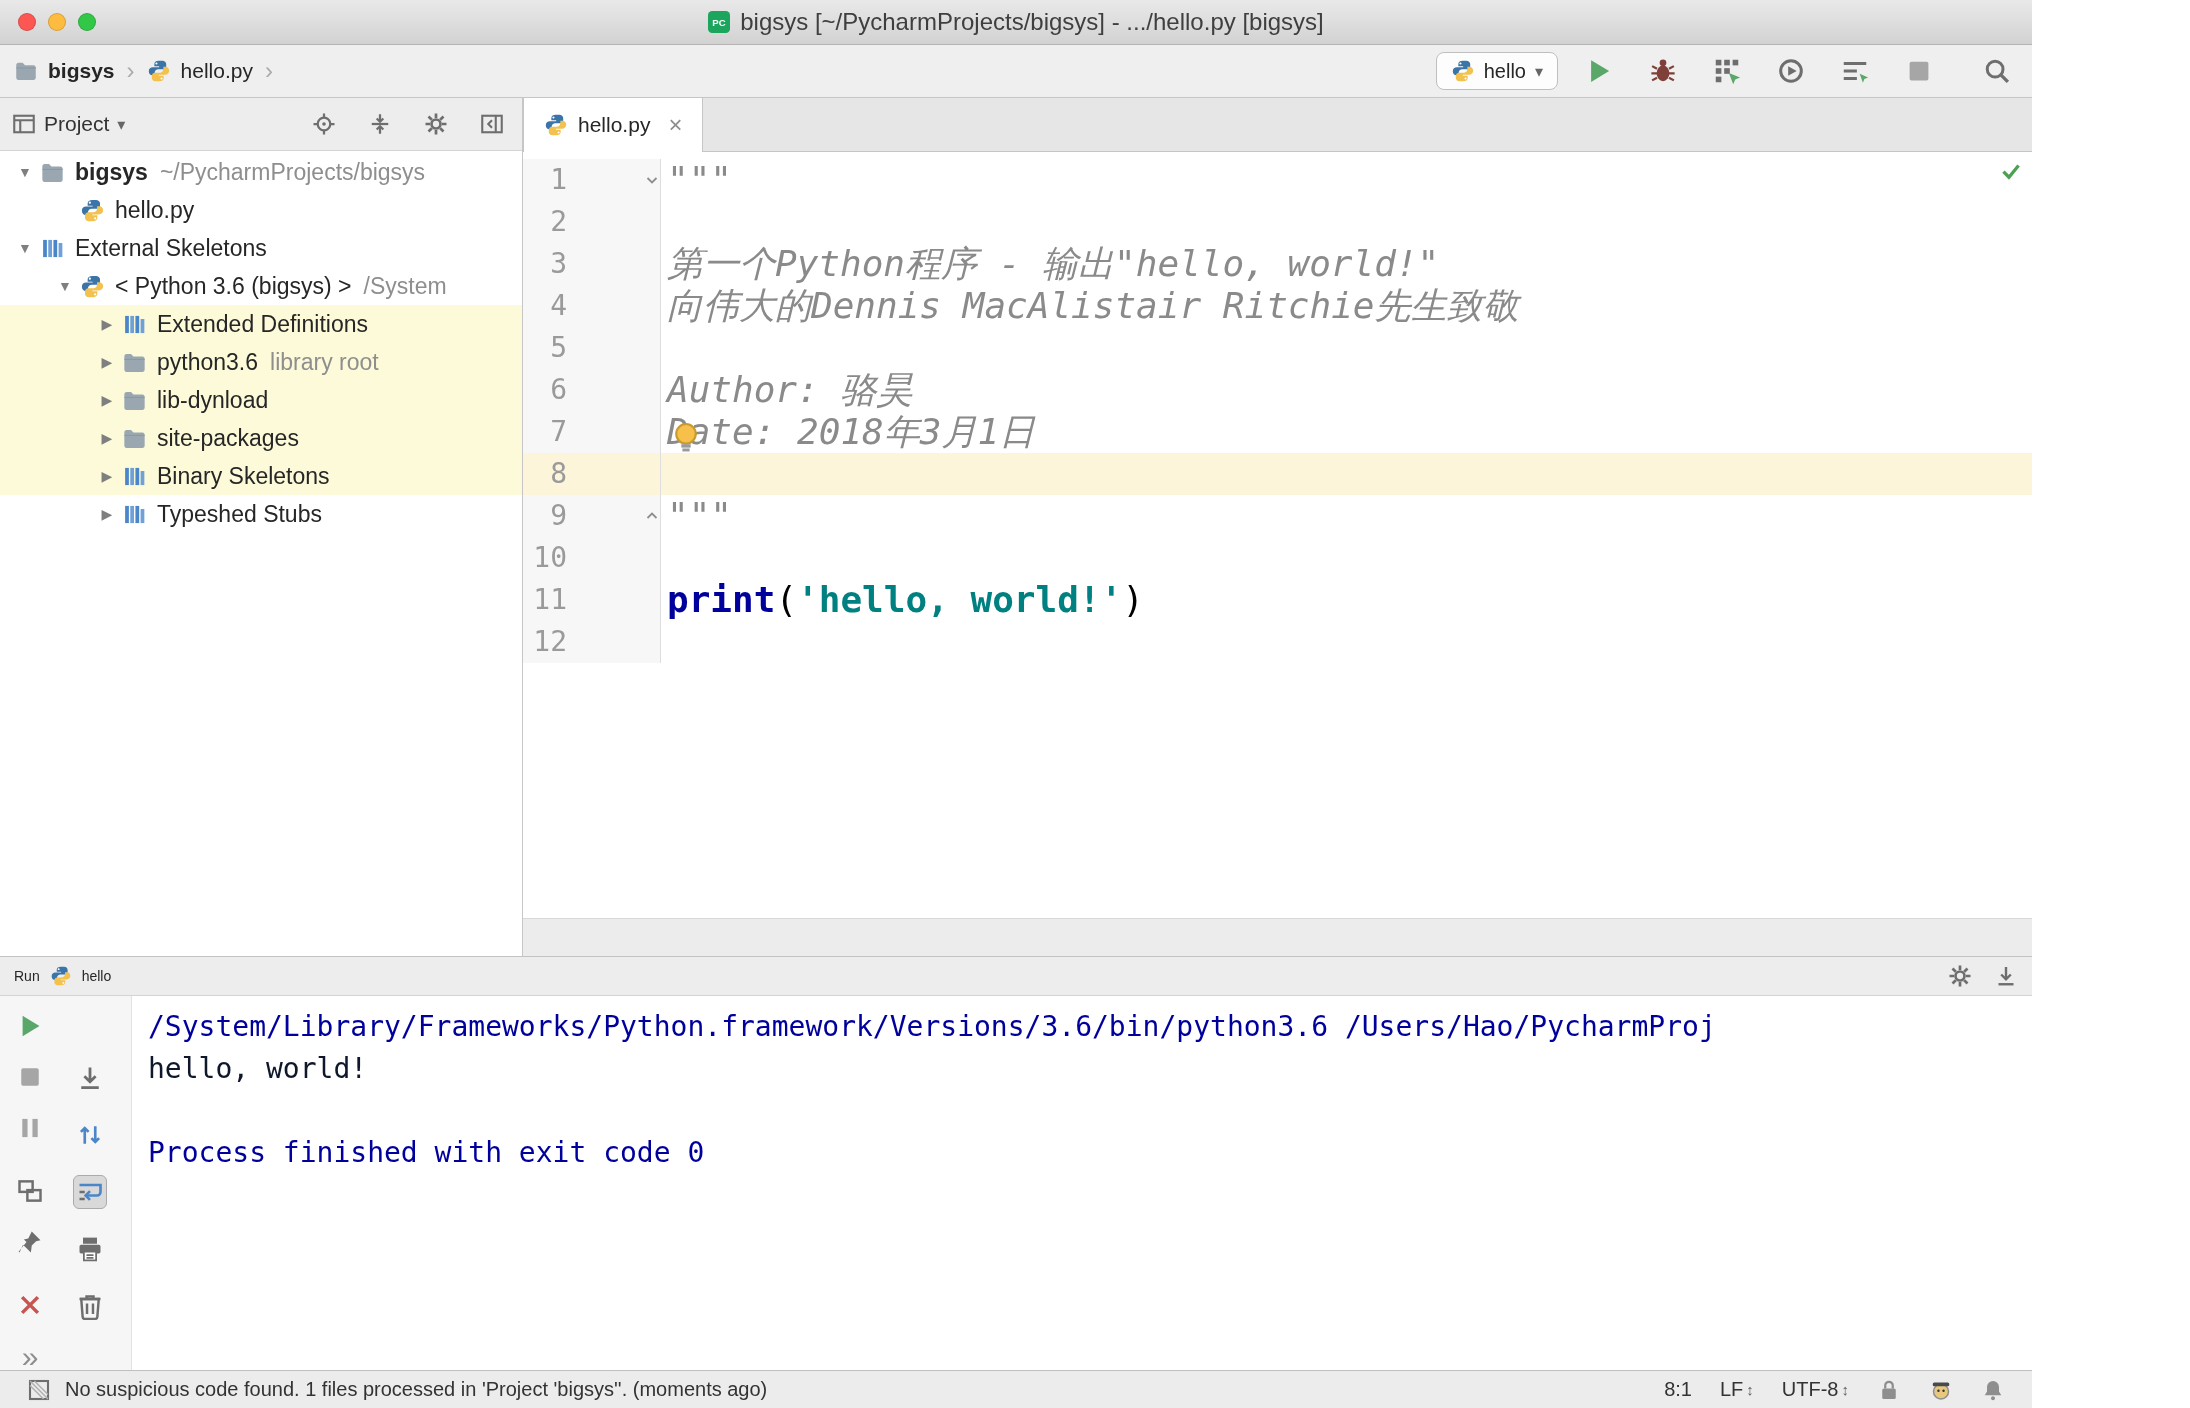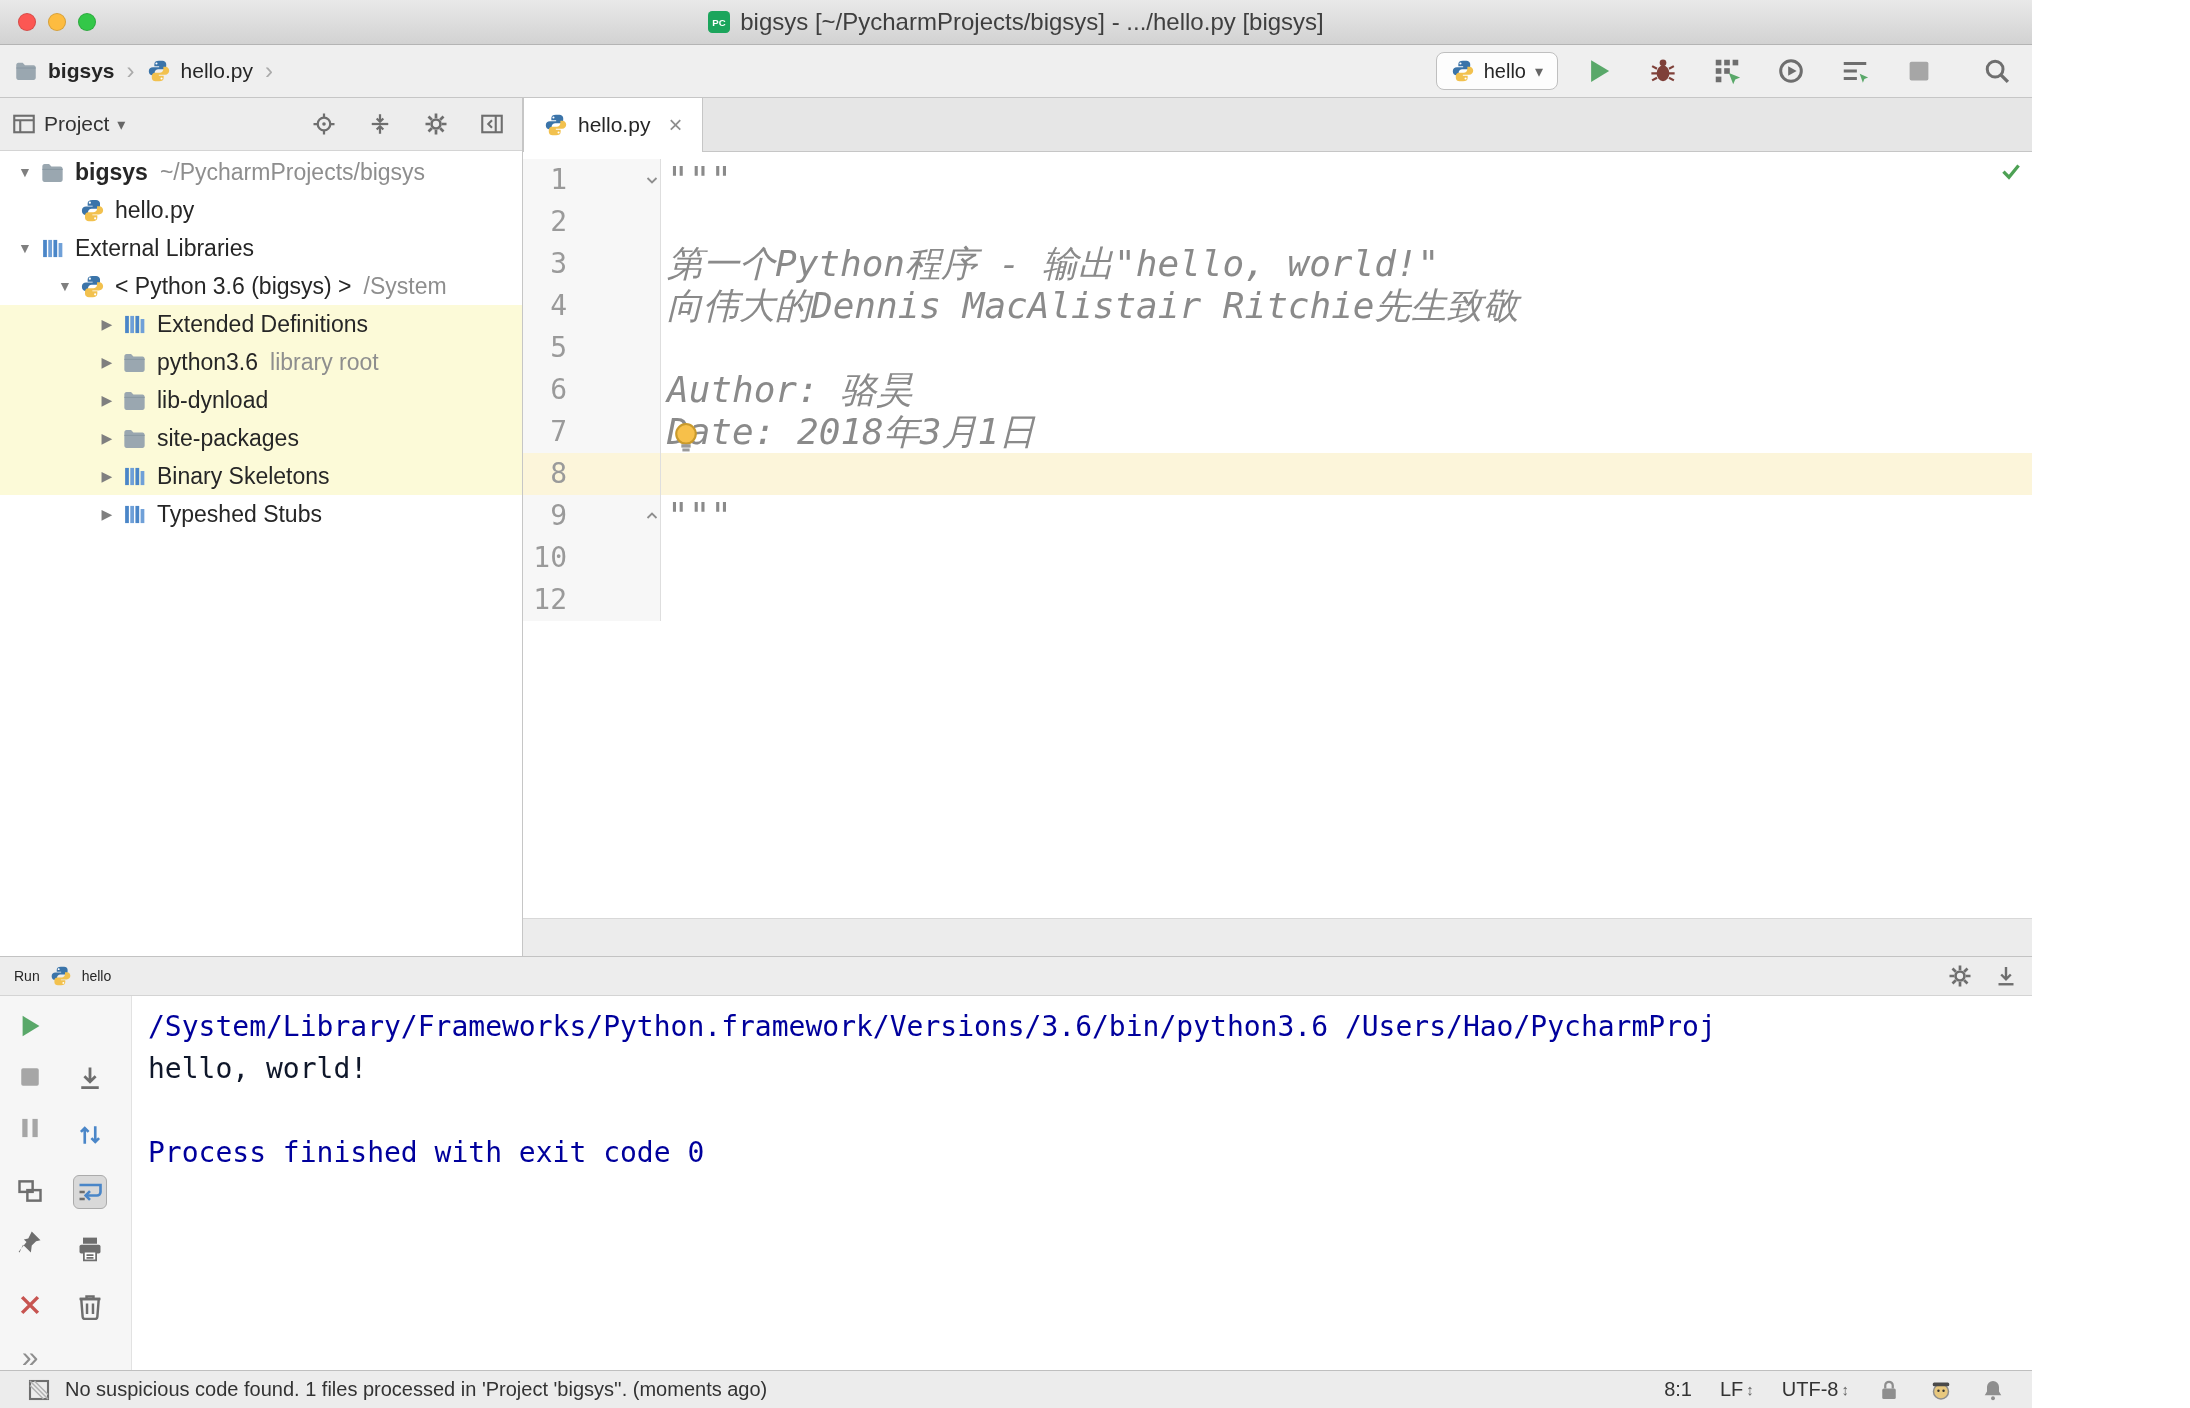--- a/index.html
+++ b/index.html
@@ -278,21 +278,21 @@
           <div class="tree-row" style="padding-left: 10px;">
             <span class="tree-arrow">▼</span>
             <span class="icon sz25 tree-icon">
               <svg viewBox="0 0 16 16">
                 <rect x="2" y="2.5" width="2.4" height="11" fill="#4A86C8"></rect>
                 <rect x="5.3" y="2.5" width="2.4" height="11" fill="#6FA0D8"></rect>
                 <rect x="8.6" y="2.5" width="2.4" height="11" fill="#4A86C8"></rect>
                 <rect x="11.9" y="4.5" width="2.4" height="9" fill="#6FA0D8"></rect>
               </svg>
             </span>
-            <span class="tree-label">External Libraries</span>
+            <span class="tree-label">External Skeletons</span>
           </div>
           <div class="tree-row" style="padding-left: 50px;">
             <span class="tree-arrow">▼</span>
             <span class="icon sz25 tree-icon">
               <svg viewBox="0 0 16 16">
                 <path d="M7.9 1.2c-1.9 0-3 .8-3 2.2v1.5h3.2v.6H3.9c-1.5 0-2.7 1-2.7 2.6 0 1.6 1 2.7 2.5 2.7h1.4V9.2c0-1.3 1.1-2.3 2.4-2.3h3.3c1.1 0 2-.9 2-2.1V3.4c0-1.3-1.2-2.2-2.5-2.2H7.9z" fill="#3B74A9"></path>
                 <path d="M8.1 14.8c1.9 0 3-.8 3-2.2v-1.5H7.9v-.6h4.2c1.5 0 2.7-1 2.7-2.6 0-1.6-1-2.7-2.5-2.7h-1.4v1.6c0 1.3-1.1 2.3-2.4 2.3H5.2c-1.1 0-2 .9-2 2.1v1.4c0 1.3 1.2 2.2 2.5 2.2h2.4z" fill="#F2C14E"></path>
                 <circle cx="6.3" cy="3" r=".7" fill="#fff"></circle>
                 <circle cx="9.7" cy="13" r=".7" fill="#fff"></circle>
               </svg>
@@ -447,20 +447,26 @@
                   <path d="m3.5 10 4.5-4.5L12.5 10" fill="none" stroke="#8E8E8E" stroke-width="1.8"></path>
                 </svg>
               </span>
               <span class="ed-code"><span class="seg-doc">"""</span></span>
             </div>
             <div class="ed-row">
               <span class="ed-num">10</span>
               <span class="ed-ann"></span>
               <span class="ed-fold"></span>
               <span class="ed-code"></span>
+            </div>
+            <div class="ed-row">
+              <span class="ed-num">11</span>
+              <span class="ed-ann"></span>
+              <span class="ed-fold"></span>
+              <span class="ed-code"><span class="seg-builtin">print</span><span class="seg-plain">(</span><span class="seg-string">'hello, world!'</span><span class="seg-plain">)</span></span>
             </div>
             <div class="ed-row">
               <span class="ed-num">12</span>
               <span class="ed-ann"></span>
               <span class="ed-fold"></span>
               <span class="ed-code"></span>
             </div>
           </div>
         <span class="icon bulb">
             <svg viewBox="0 0 16 16">

